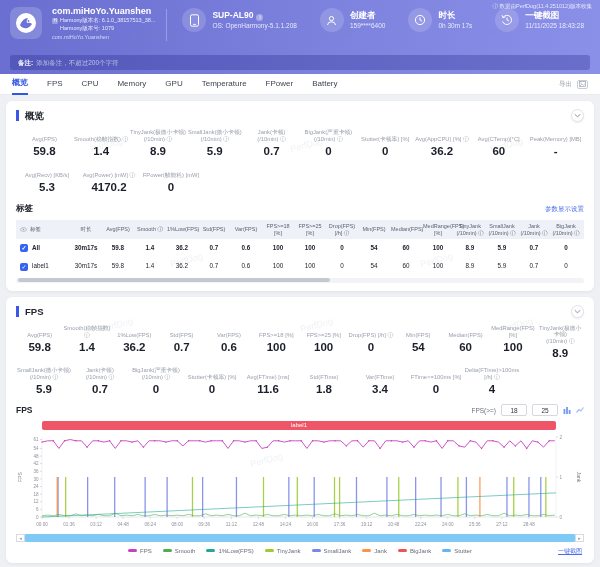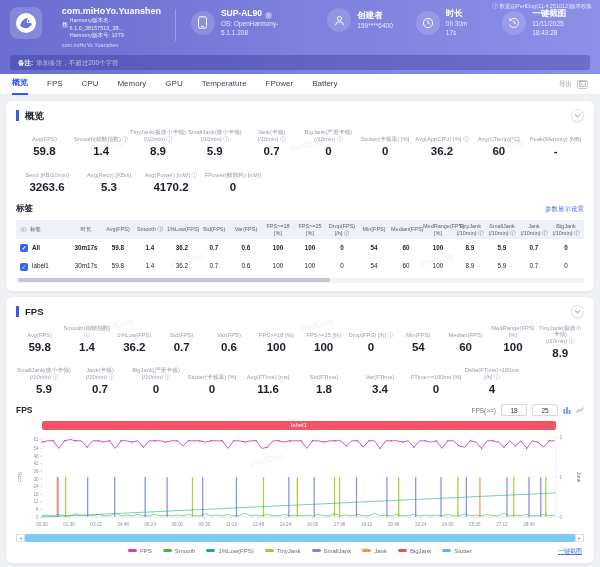--- a/index.html
+++ b/index.html
@@ -2,21 +2,21 @@
 <html><head>
 <meta charset="utf-8">
 <style>
   * { box-sizing: border-box; margin: 0; padding: 0; }
   html,body { width:600px; height:567px; overflow:hidden; }
   body { font-family:"Liberation Sans", sans-serif; background:#eef0f4; position:relative; }
 
   
   .header { height:74px; background:linear-gradient(90deg,#696ed0 0%,#7d82de 55%,#8a8fe8 100%); padding:5px 10px 0 10px; position:relative; color:#fff; }
   .header-top { display:flex; align-items:flex-start; gap:9px; height:47px; }
-  .app-block { display:flex; gap:20px; }
+  .app-block { display:flex; gap:10px; }
   .app-icon { width:32px; height:32px; border-radius:8px; background:rgba(255,255,255,.18); display:flex; align-items:center; justify-content:center; margin-top:2px; }
   .app-name { font-size:9px; font-weight:bold; line-height:12px; }
   .app-line { font-size:5.5px; color:rgba(255,255,255,.85); line-height:7.5px; display:flex; align-items:center; gap:2px; }
   .harmony-icon { display:inline-block; width:6px; height:6px; border-radius:1.5px; background:rgba(255,255,255,.3); color:#fff; font-size:4.5px; line-height:6px; text-align:center; }
   .app-pkg { font-size:5.5px; color:rgba(255,255,255,.7); margin-top:2px; }
   .v-divider { width:1px; height:32px; background:rgba(255,255,255,.28); margin:4px 6px 0 2px; }
   .info-block { display:flex; gap:6px; align-items:center; margin-top:3px; }
   .icon-circle { width:24px; height:24px; border-radius:50%; background:rgba(255,255,255,.16); display:flex; align-items:center; justify-content:center; flex:0 0 24px; }
   .info-label { font-size:8.5px; font-weight:bold; line-height:11px; display:flex; align-items:flex-end; gap:3px; }
   .info-value { font-size:6.5px; color:rgba(255,255,255,.82); line-height:9px; }
@@ -234,24 +234,20 @@
       <div class="stat">
         <div class="stat-label">Avg(CTemp)[°C]</div>
         <div class="stat-value">60</div>
       </div>
       <div class="stat">
         <div class="stat-label">Peak(Memory) [MB]</div>
         <div class="stat-value">-</div>
       </div>
     </div>
   <div class="stats left">
-      <div class="stat">
-        <div class="stat-label">Send [KB/10min]</div>
-        <div class="stat-value">3263.6</div>
-      </div>
       <div class="stat">
         <div class="stat-label">Avg(Recv) [KB/s]</div>
         <div class="stat-value">5.3</div>
       </div>
       <div class="stat">
         <div class="stat-label">Avg(Power) [mW] ⓘ</div>
         <div class="stat-value">4170.2</div>
       </div>
       <div class="stat">
         <div class="stat-label">FPower(帧能耗) [mW]</div>

